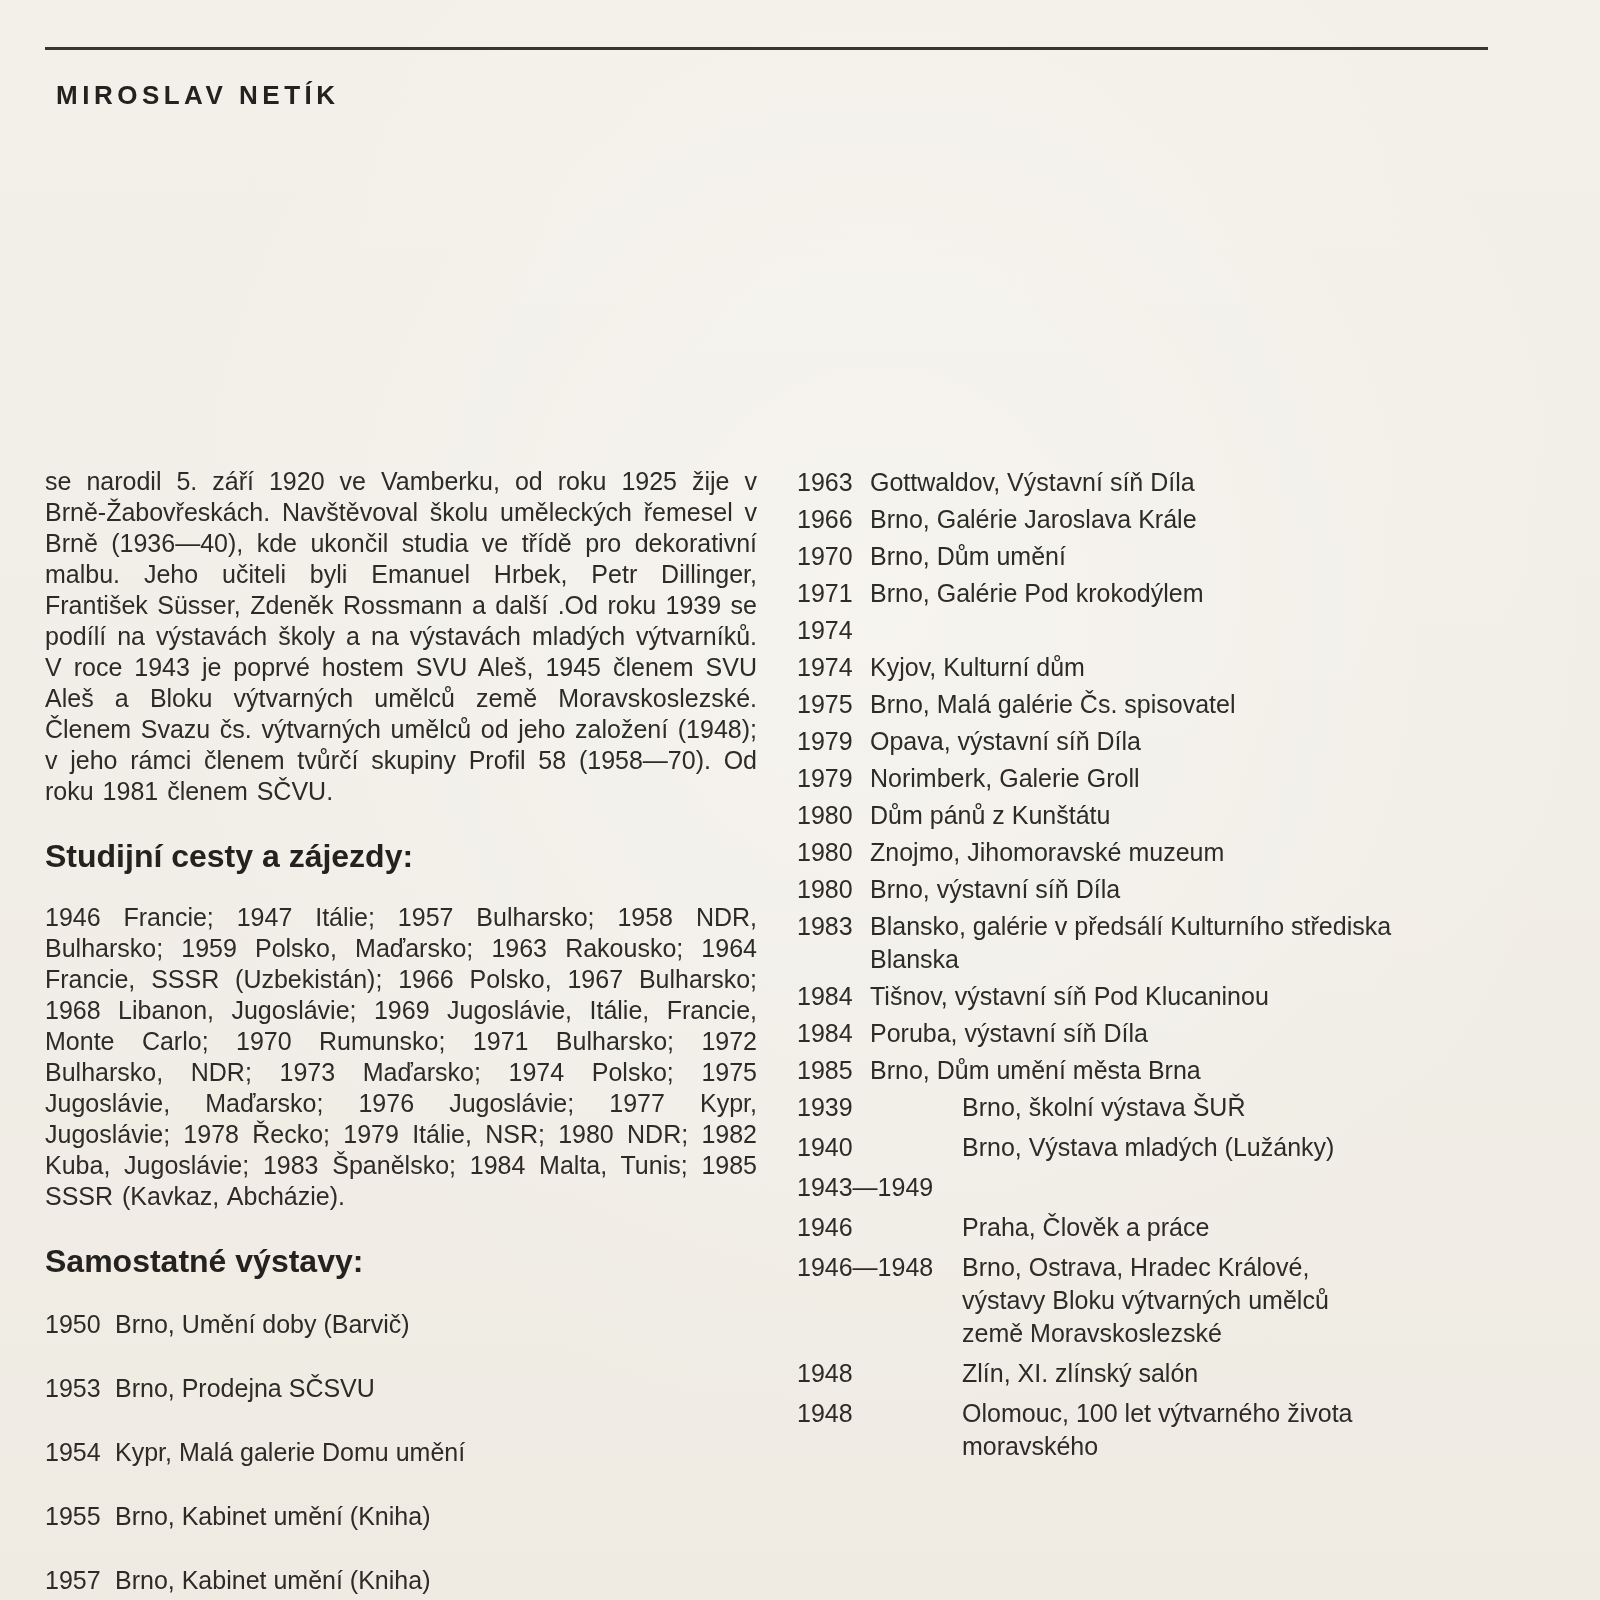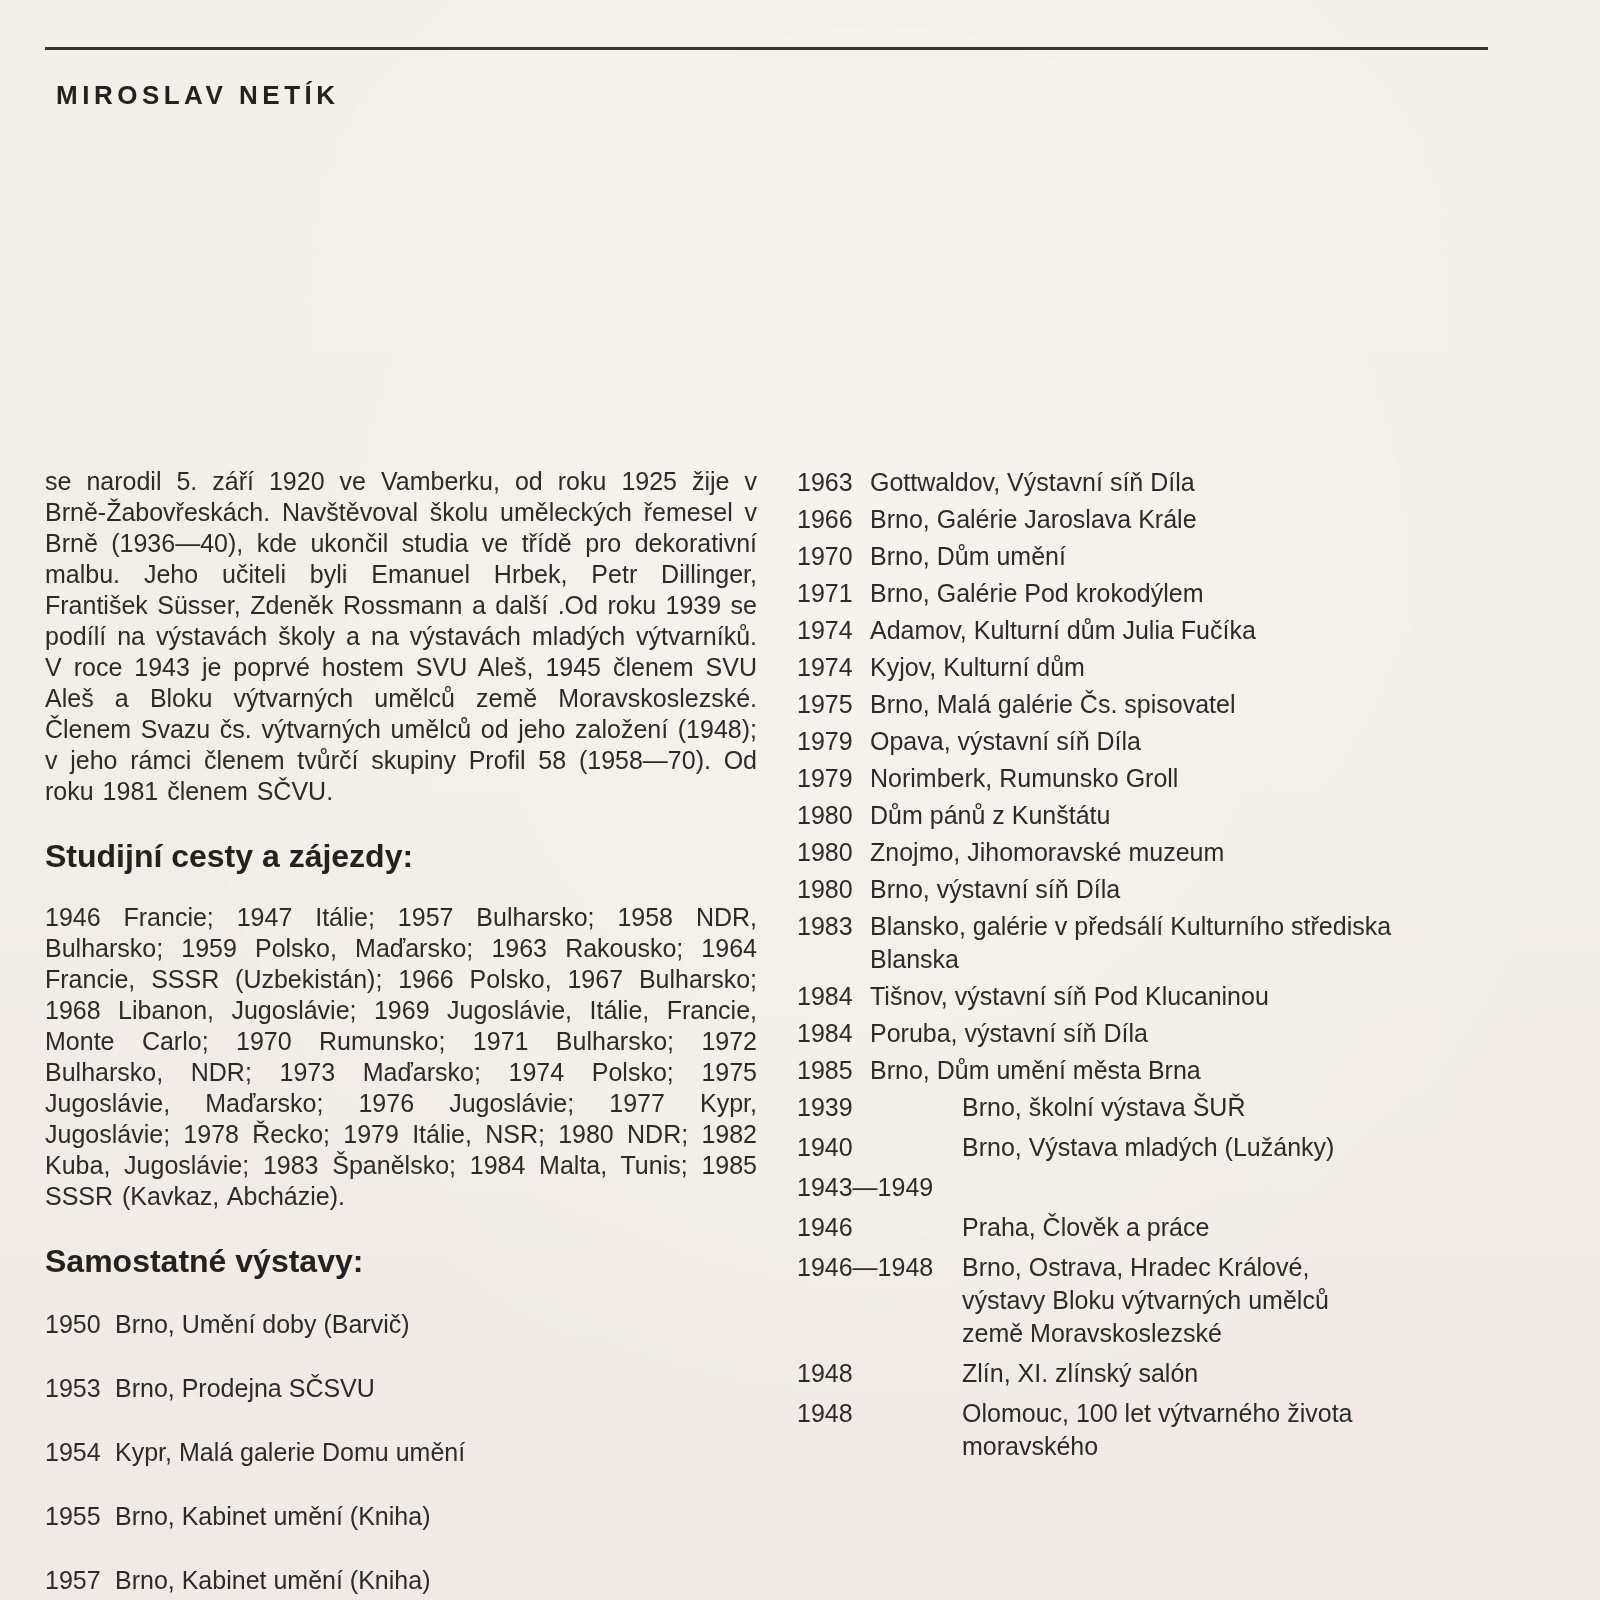--- a/index.html
+++ b/index.html
@@ -115,41 +115,40 @@
             <span class="etext">Brno, Dům umění</span>
           </div>
 
           <div class="exh-row">
             <span class="year">1971</span>
             <span class="etext">Brno, Galérie Pod krokodýlem</span>
           </div>
 
           <div class="exh-row">
             <span class="year">1974</span>
-            <span class="etext">Adamov, Kulturní dům Julia Fučíka</span>
           </div>
 
           <div class="exh-row">
             <span class="year">1974</span>
             <span class="etext">Kyjov, Kulturní dům</span>
           </div>
 
           <div class="exh-row">
             <span class="year">1975</span>
             <span class="etext">Brno, Malá galérie Čs. spisovatel</span>
           </div>
 
           <div class="exh-row">
             <span class="year">1979</span>
             <span class="etext">Opava, výstavní síň Díla</span>
           </div>
 
           <div class="exh-row">
             <span class="year">1979</span>
-            <span class="etext">Norimberk, Rumunsko Groll</span>
+            <span class="etext">Norimberk, Galerie Groll</span>
           </div>
 
           <div class="exh-row">
             <span class="year">1980</span>
             <span class="etext">Dům pánů z Kunštátu</span>
           </div>
 
           <div class="exh-row">
             <span class="year">1980</span>
             <span class="etext">Znojmo, Jihomoravské muzeum</span>

